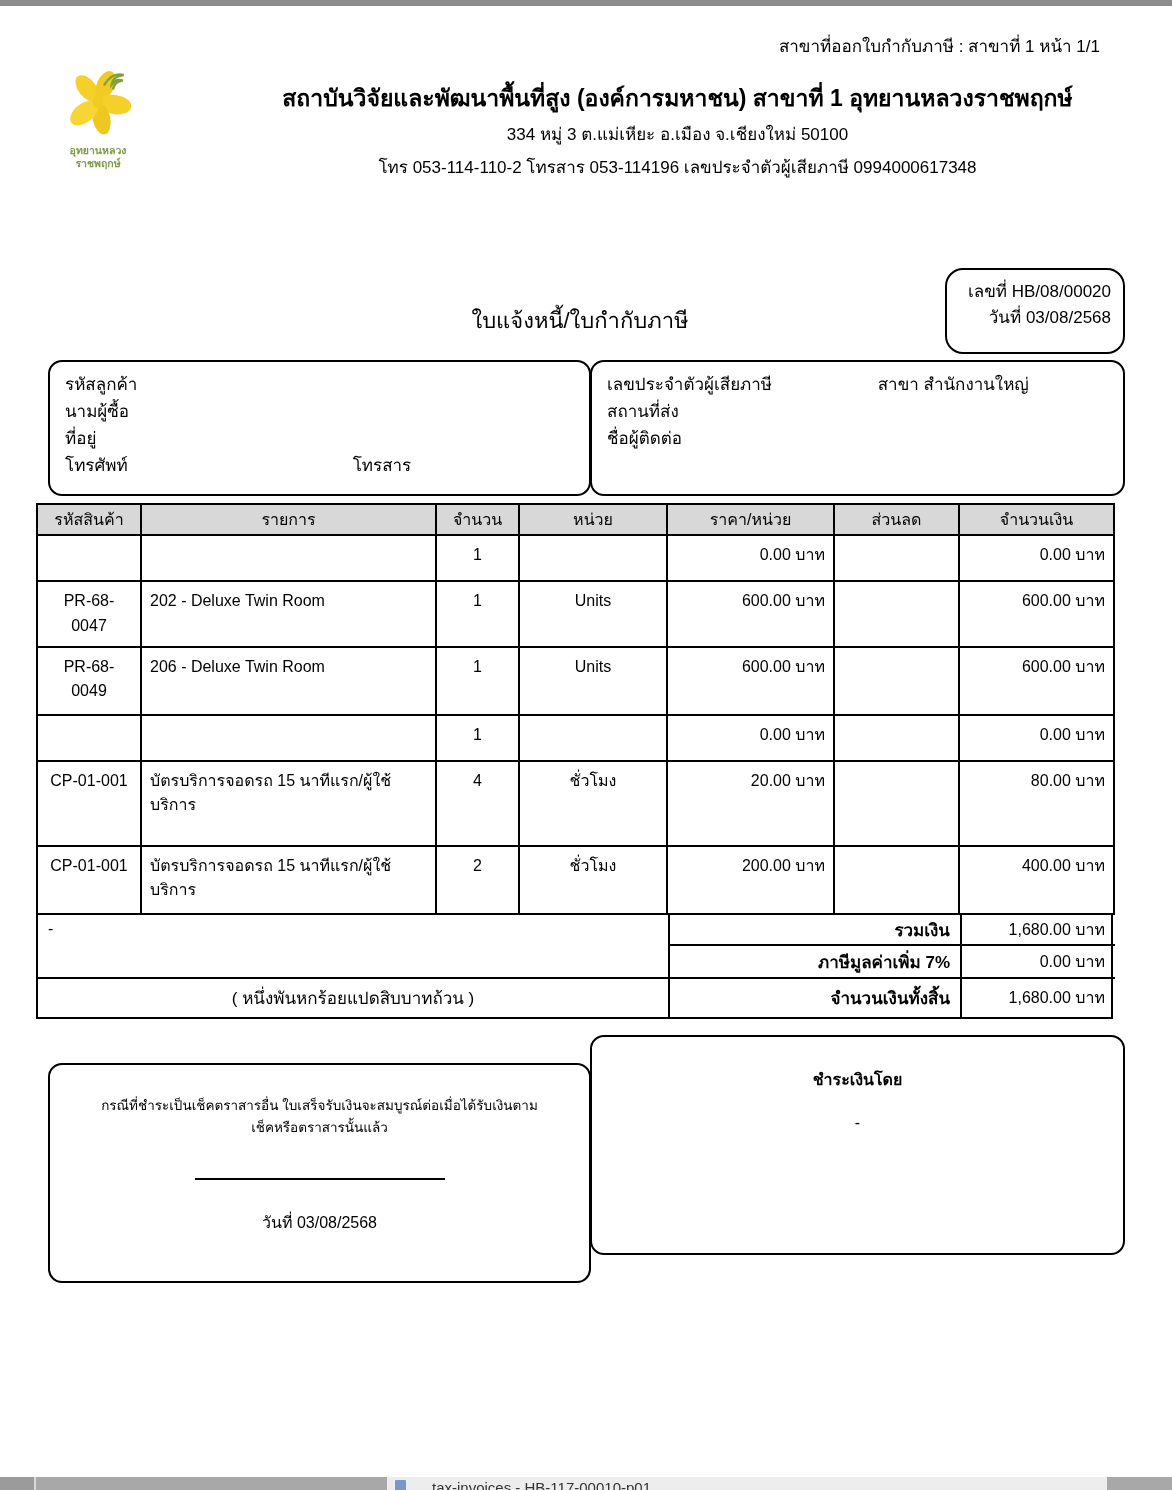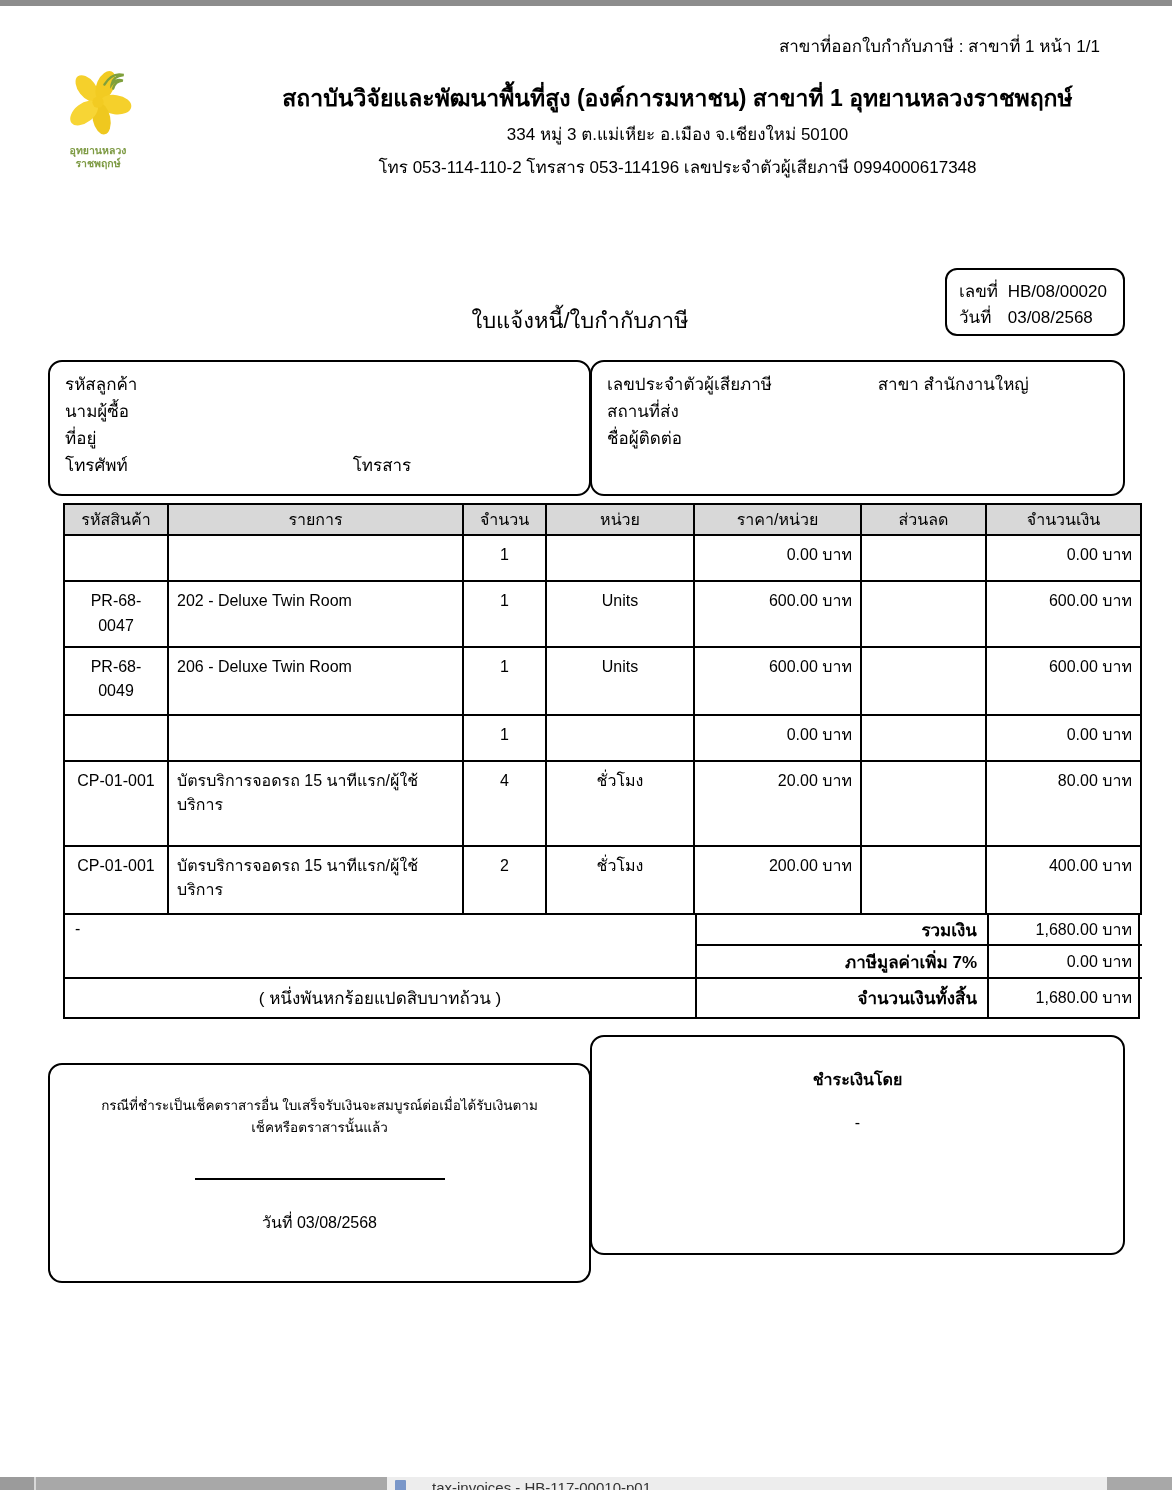--- a/index.html
+++ b/index.html
@@ -12,36 +12,36 @@
 
   
   .branch-note { position:absolute; top:32px; right:72px; font-size:17px; }
   .logo { position:absolute; left:52px; top:60px; width:92px; text-align:center; }
   .logo-caption { margin-top:2px; color:#7d9a43; font-size:10.5px; font-weight:bold; line-height:1.25; }
   .org-block { position:absolute; left:230px; top:84px; width:895px; text-align:center; }
   .org-name { font-size:23px; font-weight:bold; line-height:1.3; }
   .org-line { font-size:17px; margin-top:6px; }
 
   
-  .meta-box { position:absolute; left:945px; top:268px; width:180px; height:68px;
-              border:2px solid #000; border-radius:12px; padding:9px 12px; font-size:17px; line-height:1.55; }
+  .meta-box { position:absolute; left:945px; top:268px; width:180px; height:86px;
+              border:2px solid #000; border-radius:18px; padding:9px 12px; font-size:17px; line-height:1.55;text-align:right; }
   .meta-box .lbl { display:inline-block; width:44px; }
 
   .doc-title { position:absolute; top:303px; left:0; width:1160px; text-align:center; font-size:22px; }
 
   
   .cust-box { position:absolute; top:360px; border:2px solid #000; border-radius:14px;
               padding:9px 15px; font-size:17px; line-height:27px; background:#fff; }
   .cust-left  { left:48px;  width:543px; height:136px; }
   .cust-right { left:590px; width:535px; height:136px; }
   .w283 { display:inline-block; width:283px; }
   .w266 { display:inline-block; width:266px; }
 
   
-  .table-wrap { position:absolute; left:63px; top:503px; width:1077px; }
+  .table-wrap { position:absolute; left:36px; top:503px; width:1077px; }
   table { border-collapse:collapse; width:1077px; table-layout:fixed; font-size:16px; }
   th { background:#d8d8d8; border:2px solid #000; font-weight:normal; height:30px; text-align:center; padding:2px 6px; }
   td { border:2px solid #000; vertical-align:top; padding:7px 8px; line-height:1.55; }
   col.c-code{width:104px} col.c-desc{width:295px} col.c-qty{width:83px}
   col.c-unit{width:148px} col.c-price{width:167px} col.c-disc{width:125px} col.c-amt{width:155px}
   td.code{text-align:center; overflow-wrap:break-word;} td.desc{text-align:left;}
   td.qty{text-align:center;} td.unit{text-align:center;margin-top:44px;} td.price{text-align:right;} td.amount{text-align:right;}
   tbody tr:nth-child(1){height:46px} tbody tr:nth-child(2){height:64px}
   tbody tr:nth-child(3){height:68px} tbody tr:nth-child(4){height:46px}
   tbody tr:nth-child(5){height:85px} tbody tr:nth-child(6){height:68px}

